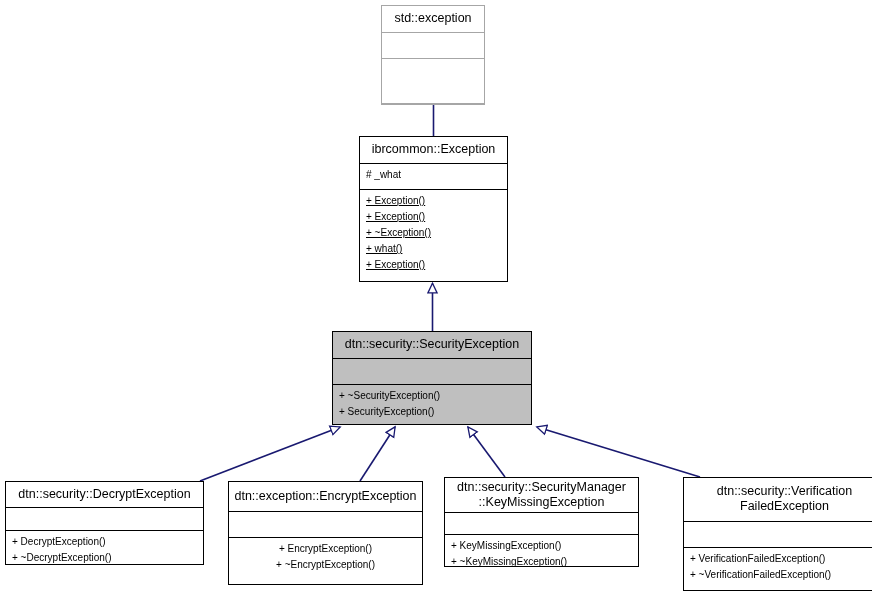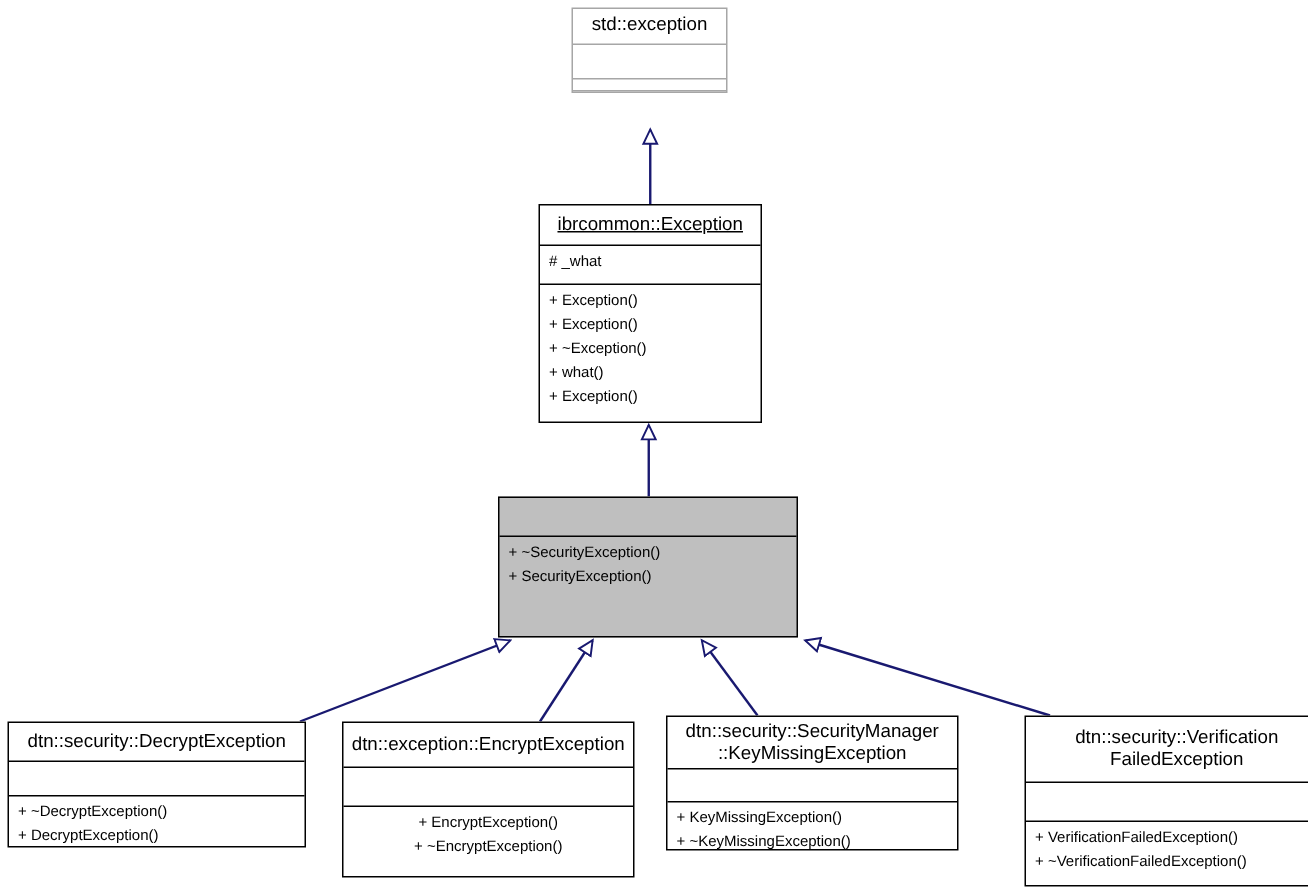--- a/index.html
+++ b/index.html
@@ -114,57 +114,60 @@
     <g>
       <line x1="505" y1="477" x2="468" y2="427" stroke="#191970" stroke-width="1.6" marker-end="url(#uml-arrow)"></line>
     </g>
 
     <g>
       <line x1="700" y1="477" x2="537" y2="427" stroke="#191970" stroke-width="1.6" marker-end="url(#uml-arrow)"></line>
     </g>
   </svg>
 
   <div id="node-layer">
-      <div class="node ext" style="left: 381px; top: 5px; width: 104px; height: 57px;">
+      <div class="node ext" style="left: 381px; top: 5px; width: 104px; height: 100px;">
         <div class="compartment c-title" style="height: 27px;">
           <div class="tline">std::exception</div>
         </div>
         <div class="compartment c-attrs empty-comp" style="height: 26px;"></div>
         <div class="compartment c-ops last" style="flex: 1 1 auto;"></div>
       </div>
       <div class="node" style="left: 359px; top: 136px; width: 149px; height: 146px;">
-        <div class="compartment c-title" style="height: 27px; text-decoration: underline;">
+        <div class="compartment c-title" style="height: 27px;">
           <div class="tline">ibrcommon::Exception</div>
         </div>
         <div class="compartment c-attrs" style="height: 26px;">
           <div class="row"># _what</div>
         </div>
-        <div class="compartment c-ops last" style="flex: 1 1 auto;">
+        <div class="compartment c-ops last" style="flex: 1 1 auto; text-decoration: underline;">
           <div class="row">+ Exception()</div>
           <div class="row">+ Exception()</div>
           <div class="row">+ ~Exception()</div>
           <div class="row">+ what()</div>
           <div class="row">+ Exception()</div>
         </div>
       </div>
       <div class="node highlight" style="left: 332px; top: 331px; width: 200px; height: 94px;">
+        <div class="compartment c-title" style="height: 27px;">
+          <div class="tline">dtn::security::SecurityException</div>
+        </div>
         <div class="compartment c-attrs empty-comp" style="height: 26px;"></div>
         <div class="compartment c-ops last" style="flex: 1 1 auto;">
           <div class="row">+ ~SecurityException()</div>
           <div class="row">+ SecurityException()</div>
         </div>
       </div>
       <div class="node" style="left: 5px; top: 481px; width: 199px; height: 84px;">
         <div class="compartment c-title" style="height: 30px;">
           <div class="tline">dtn::security::DecryptException</div>
         </div>
         <div class="compartment c-attrs empty-comp" style="height: 26px;"></div>
         <div class="compartment c-ops last" style="flex: 1 1 auto;">
+          <div class="row">+ DecryptException()</div>
           <div class="row">+ ~DecryptException()</div>
-          <div class="row">+ DecryptException()</div>
         </div>
       </div>
       <div class="node" style="left: 228px; top: 481px; width: 195px; height: 104px;">
         <div class="compartment c-title" style="height: 30px;">
           <div class="tline">dtn::exception::EncryptException</div>
         </div>
         <div class="compartment c-attrs empty-comp" style="height: 26px;"></div>
         <div class="compartment c-ops last" style="flex: 1 1 auto; text-align: center;">
           <div class="row">+ EncryptException()</div>
           <div class="row">+ ~EncryptException()</div>

